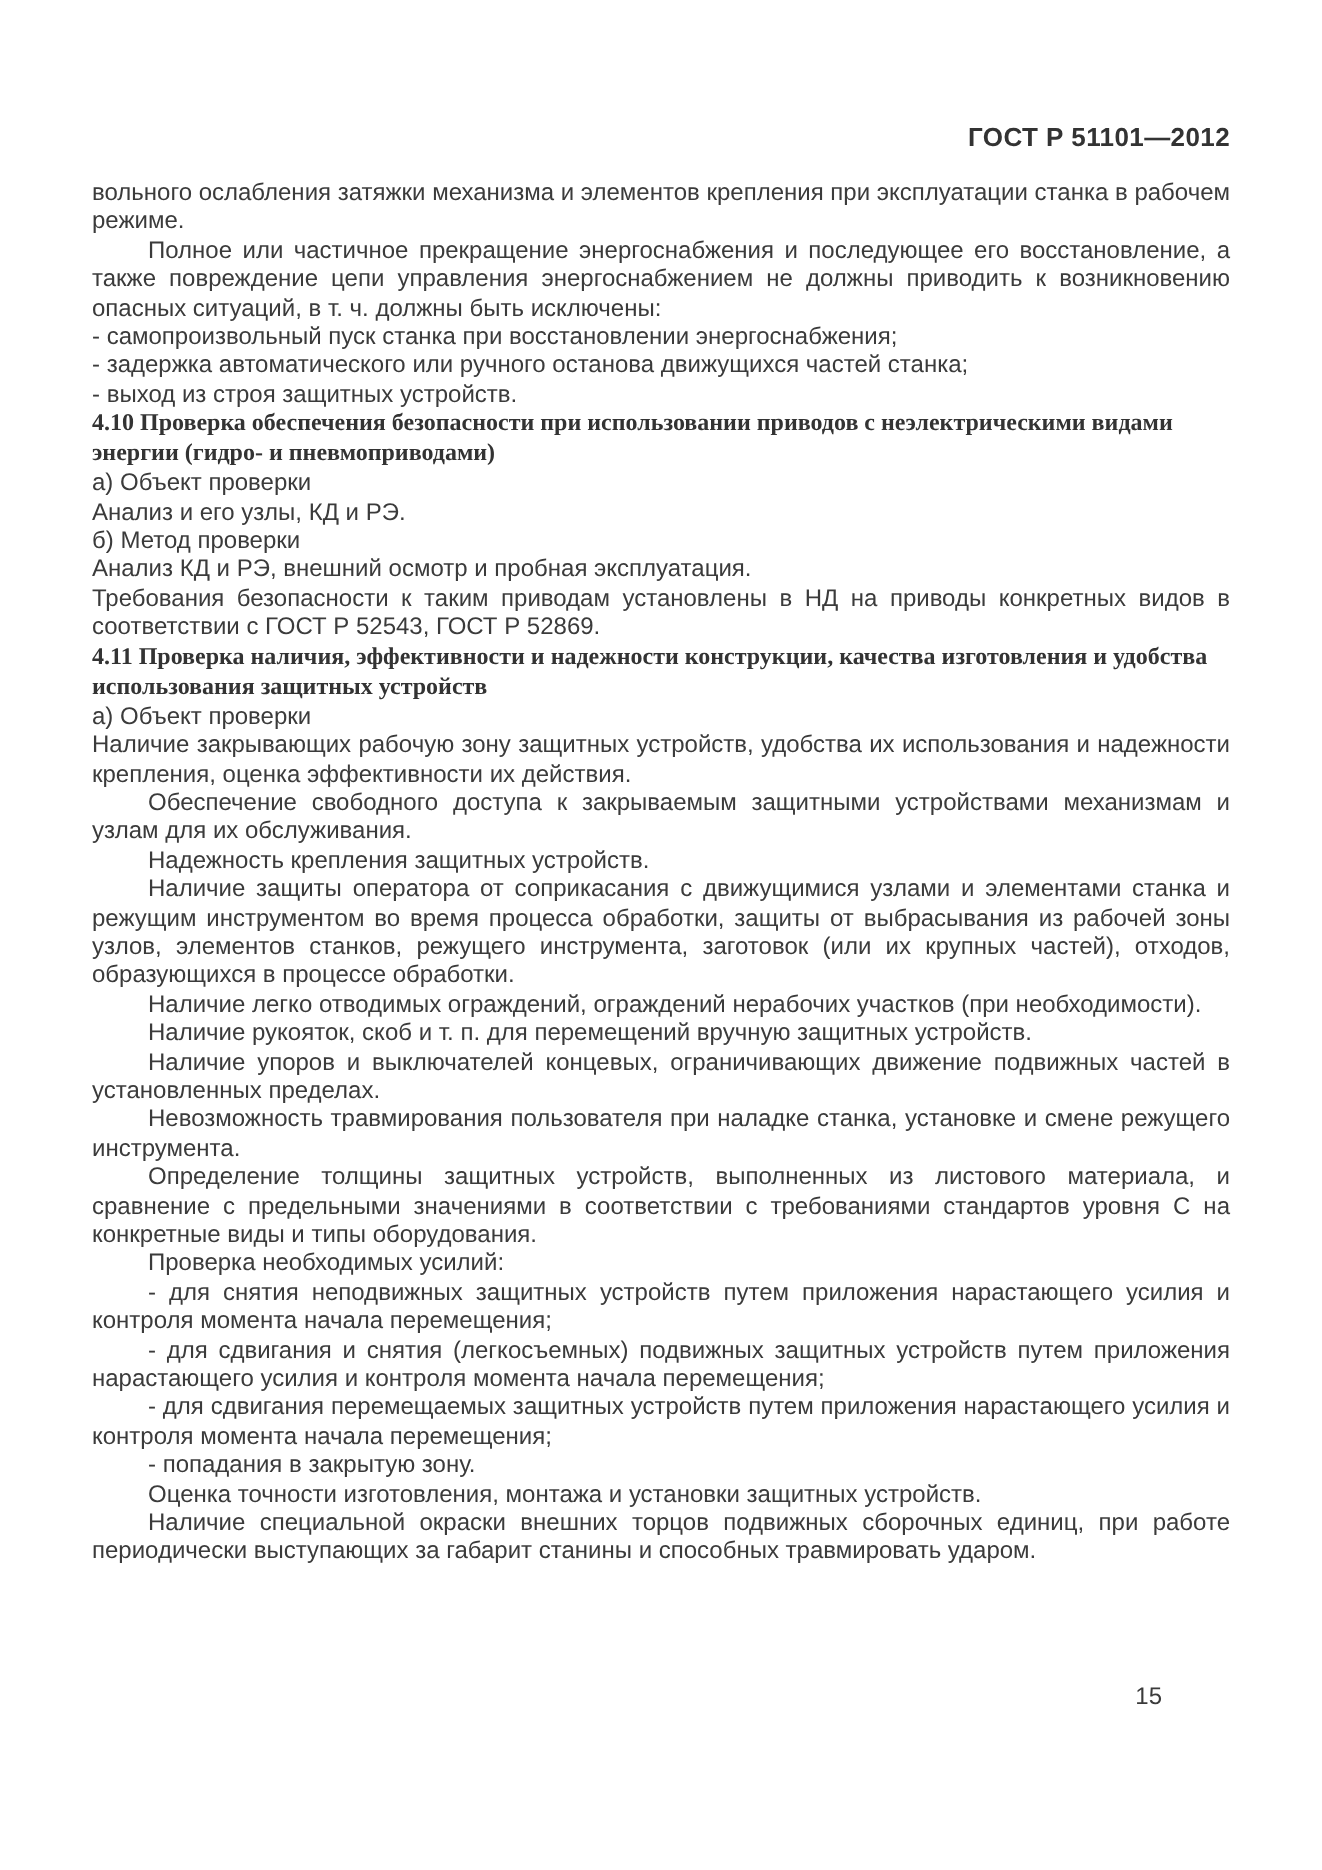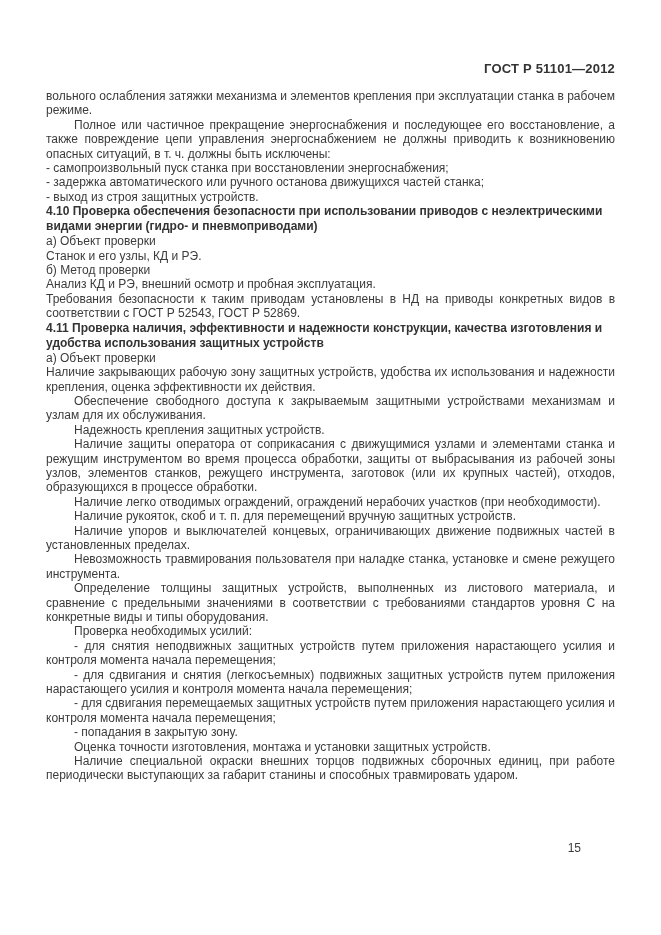--- a/index.html
+++ b/index.html
@@ -46,20 +46,21 @@
   .b-li {
     margin-left: 64px;
     text-align: left;
   }
   .b-h {
     font-weight: bold;
     color: #333333;
     margin: 8px 0 9px 27px;
     text-align: left;
     line-height: 15px;
+    font-family: Liberation Serif, serif;
   }
   .b-label {
     margin-left: 27px;
     text-align: left;
   }
   .b-sub {
     margin-left: 42px;
     text-align: justify;
   }
   .page-number {
@@ -77,21 +78,21 @@
   <div class="doc-header">ГОСТ Р 51101—2012</div>
 
   <div class="doc-body" id="doc-body">
       <div class="b-p0">вольного ослабления затяжки механизма и элементов крепления при эксплуатации станка в рабочем режиме.</div>
       <div class="b-p">Полное или частичное прекращение энергоснабжения и последующее его восстановление, а также повреждение цепи управления энергоснабжением не должны приводить к возникновению опасных ситуаций, в т. ч. должны быть исключены:</div>
       <div class="b-li">- самопроизвольный пуск станка при восстановлении энергоснабжения;</div>
       <div class="b-li">- задержка автоматического или ручного останова движущихся частей станка;</div>
       <div class="b-li">- выход из строя защитных устройств.</div>
       <div class="b-h">4.10 Проверка обеспечения безопасности при использовании приводов с неэлектрическими видами энергии (гидро- и пневмоприводами)</div>
       <div class="b-label">а) Объект проверки</div>
-      <div class="b-sub">Станок и его узлы, КД и РЭ.</div>
+      <div class="b-sub">Анализ и его узлы, КД и РЭ.</div>
       <div class="b-label">б) Метод проверки</div>
       <div class="b-sub">Анализ КД и РЭ, внешний осмотр и пробная эксплуатация.</div>
       <div class="b-sub">Требования безопасности к таким приводам установлены в НД на приводы конкретных видов в соответствии с ГОСТ Р 52543, ГОСТ Р 52869.</div>
       <div class="b-h">4.11 Проверка наличия, эффективности и надежности конструкции, качества изготовления и удобства использования защитных устройств</div>
       <div class="b-label">а) Объект проверки</div>
       <div class="b-sub">Наличие закрывающих рабочую зону защитных устройств, удобства их использования и надежности крепления, оценка эффективности их действия.</div>
       <div class="b-p">Обеспечение свободного доступа к закрываемым защитными устройствами механизмам и узлам для их обслуживания.</div>
       <div class="b-p">Надежность крепления защитных устройств.</div>
       <div class="b-p">Наличие защиты оператора от соприкасания с движущимися узлами и элементами станка и режущим инструментом во время процесса обработки, защиты от выбрасывания из рабочей зоны узлов, элементов станков, режущего инструмента, заготовок (или их крупных частей), отходов, образующихся в процессе обработки.</div>
       <div class="b-p">Наличие легко отводимых ограждений, ограждений нерабочих участков (при необходимости).</div>

